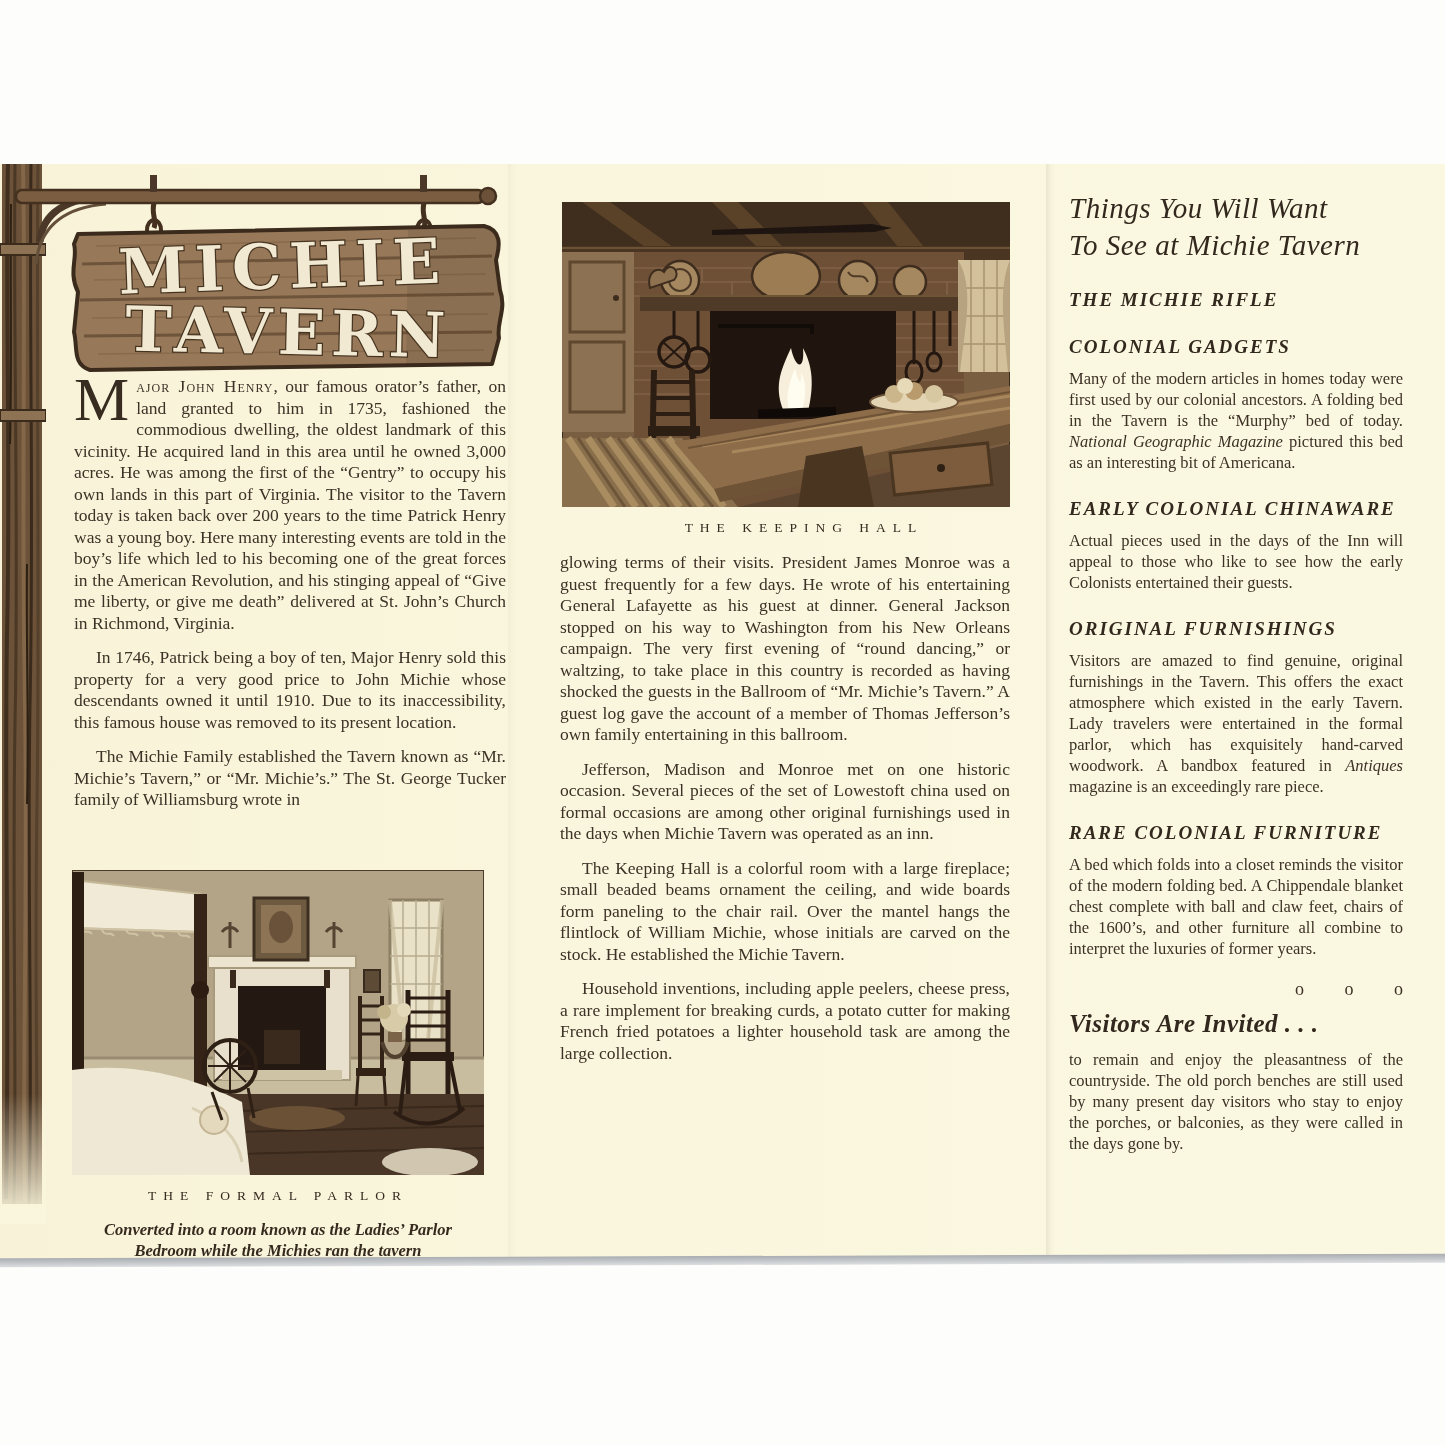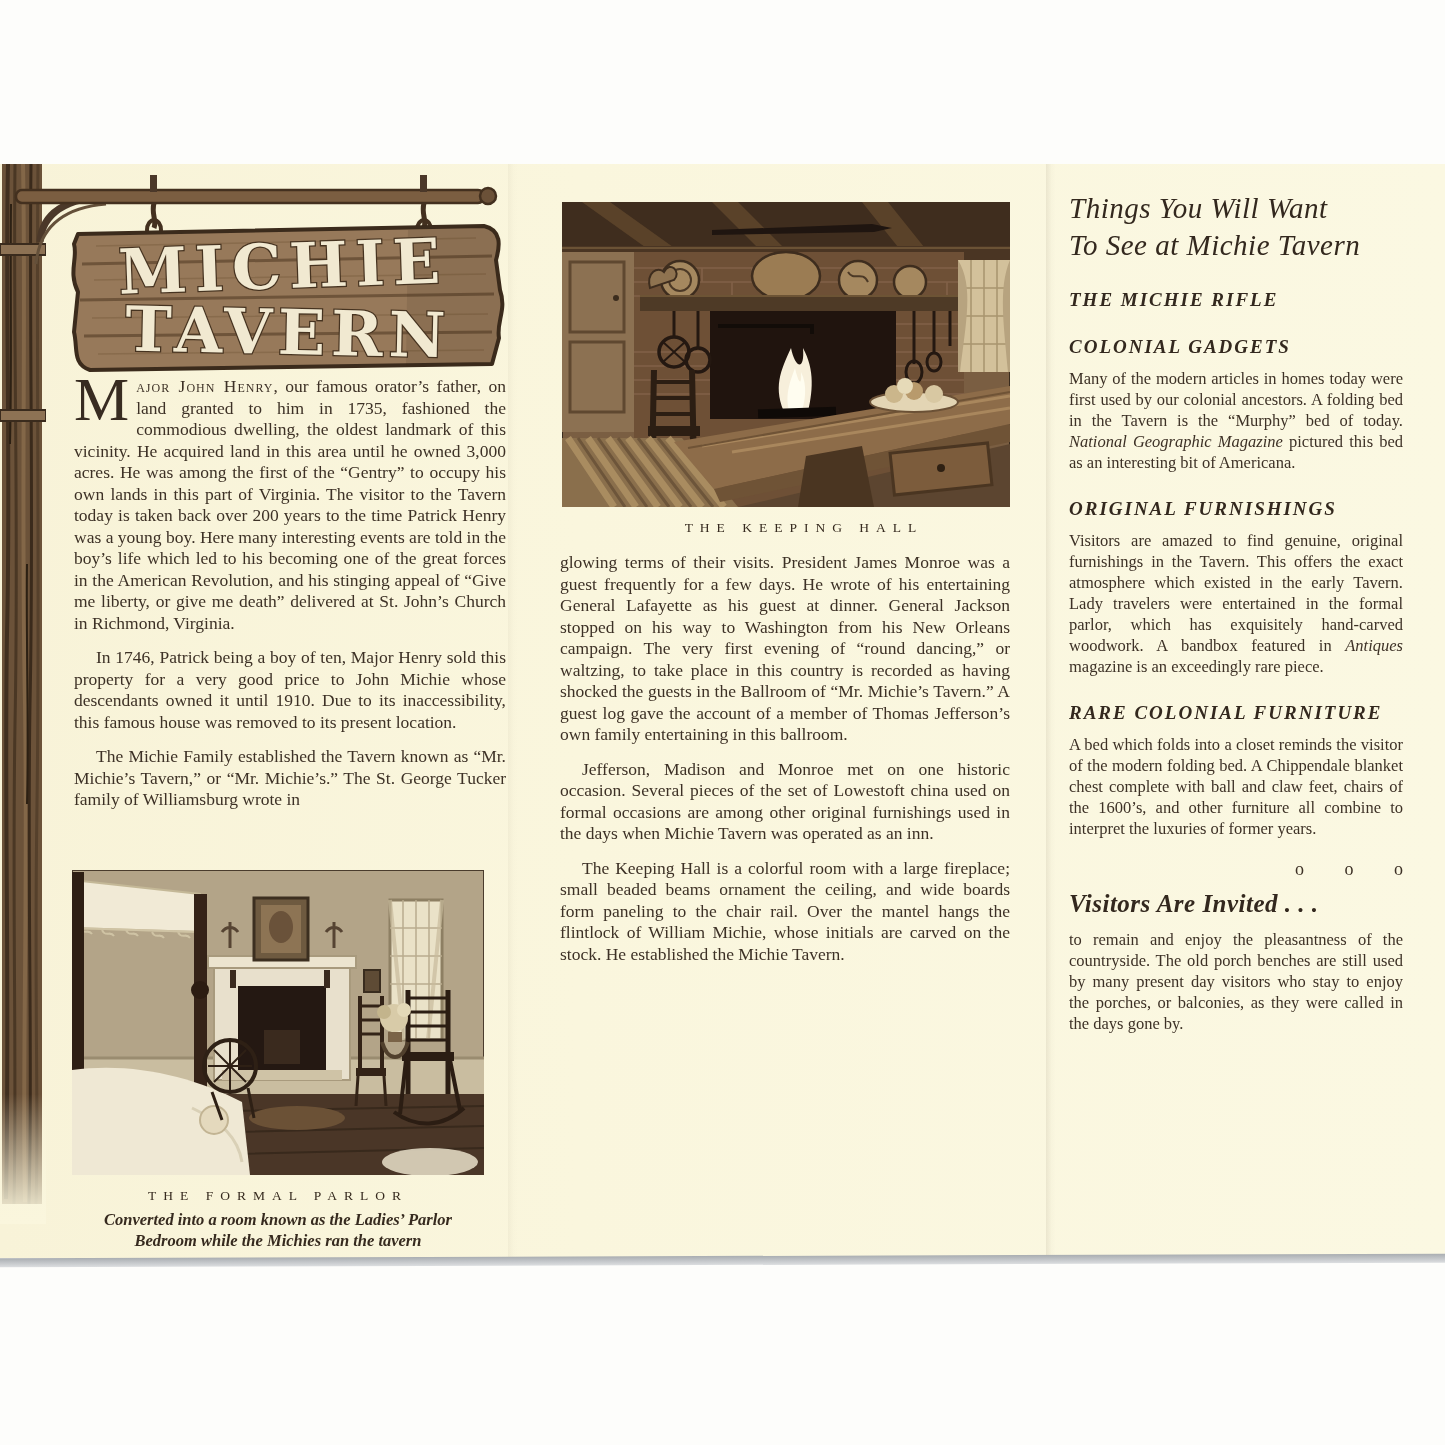--- a/index.html
+++ b/index.html
@@ -42,21 +42,21 @@
   figure{margin:0;}
   .figure-parlor{position:absolute;left:72px;top:706px;width:412px;text-align:center;}
   .figure-keeping{position:absolute;left:562px;top:38px;width:484px;text-align:center;}
   .photo{display:block;}
   .caption-title{
     font-size:13.5px;letter-spacing:7px;color:#362a1f;
     margin-top:13px;white-space:nowrap;
   }
   .caption-italic{
     font-style:italic;font-weight:bold;font-size:16.5px;line-height:21px;
-    color:#362a1f;margin-top:5px;
+    color:#362a1f;margin-top:15px;
   }
   
   .col-mid{position:absolute;left:560px;top:388px;width:450px;}
   
   .col-right{position:absolute;left:1069px;top:26px;width:334px;}
   .right-heading{
     font-style:italic;font-size:29px;line-height:37px;color:#33281e;
     margin:0 0 24px 0;font-weight:500;letter-spacing:.5px;
   }
   .section-heading{
@@ -317,37 +317,42 @@
     </svg>
     <figcaption>
       <div class="caption-title">THE KEEPING HALL</div>
     </figcaption>
   </figure>
 
   <div class="col-mid">
     <p class="body-p">glowing terms of their visits. President James Monroe was a guest frequently for a few days. He wrote of his entertaining General Lafayette as his guest at dinner. General Jackson stopped on his way to Washington from his New Orleans campaign. The very first evening of “round dancing,” or waltzing, to take place in this country is recorded as having shocked the guests in the Ballroom of “Mr. Michie’s Tavern.” A guest log gave the account of a member of Thomas Jefferson’s own family entertaining in this ballroom.</p>
     <p class="body-p ind">Jefferson, Madison and Monroe met on one historic occasion. Several pieces of the set of Lowestoft china used on formal occasions are among other original furnishings used in the days when Michie Tavern was operated as an inn.</p>
     <p class="body-p ind">The Keeping Hall is a colorful room with a large fireplace; small beaded beams ornament the ceiling, and wide boards form paneling to the chair rail. Over the mantel hangs the flintlock of William Michie, whose initials are carved on the stock. He established the Michie Tavern.</p>
+    <p class="body-p ind">Household inventions, including apple peelers, cheese press, a rare implement for breaking curds, a potato cutter for making French fried potatoes a lighter household task are among the large collection.</p>
   </div>
 
   <div class="col-right">
     <h1 class="right-heading">
       <span>Things You Will Want</span><br>
       <span>To See at Michie Tavern</span>
     </h1>
 
     <div class="section">
       <h2 class="section-heading">THE MICHIE RIFLE</h2>
     </div>
 
     <div class="section">
       <h2 class="section-heading">COLONIAL GADGETS</h2>
       <p class="section-text"><span>Many of the modern articles in homes today were first used by our colonial ancestors. A folding bed in the Tavern is the “Murphy” bed of today. </span><span class="italic">National Geographic Magazine</span><span> pictured this bed as an interesting bit of Americana.</span></p>
     </div>
 
+    <div class="section">
+      <h2 class="section-heading">EARLY COLONIAL CHINAWARE</h2>
+      <p class="section-text">Actual pieces used in the days of the Inn will appeal to those who like to see how the early Colonists entertained their guests.</p>
+    </div>
 
     <div class="section">
       <h2 class="section-heading">ORIGINAL FURNISHINGS</h2>
       <p class="section-text"><span>Visitors are amazed to find genuine, original furnishings in the Tavern. This offers the exact atmosphere which existed in the early Tavern. Lady travelers were entertained in the formal parlor, which has exquisitely hand-carved woodwork. A bandbox featured in </span><span class="italic">Antiques</span><span> magazine is an exceedingly rare piece.</span></p>
     </div>
 
     <div class="section">
       <h2 class="section-heading">RARE COLONIAL FURNITURE</h2>
       <p class="section-text">A bed which folds into a closet reminds the visitor of the modern folding bed. A Chippendale blanket chest complete with ball and claw feet, chairs of the 1600’s, and other furniture all combine to interpret the luxuries of former years.</p>
     </div>

